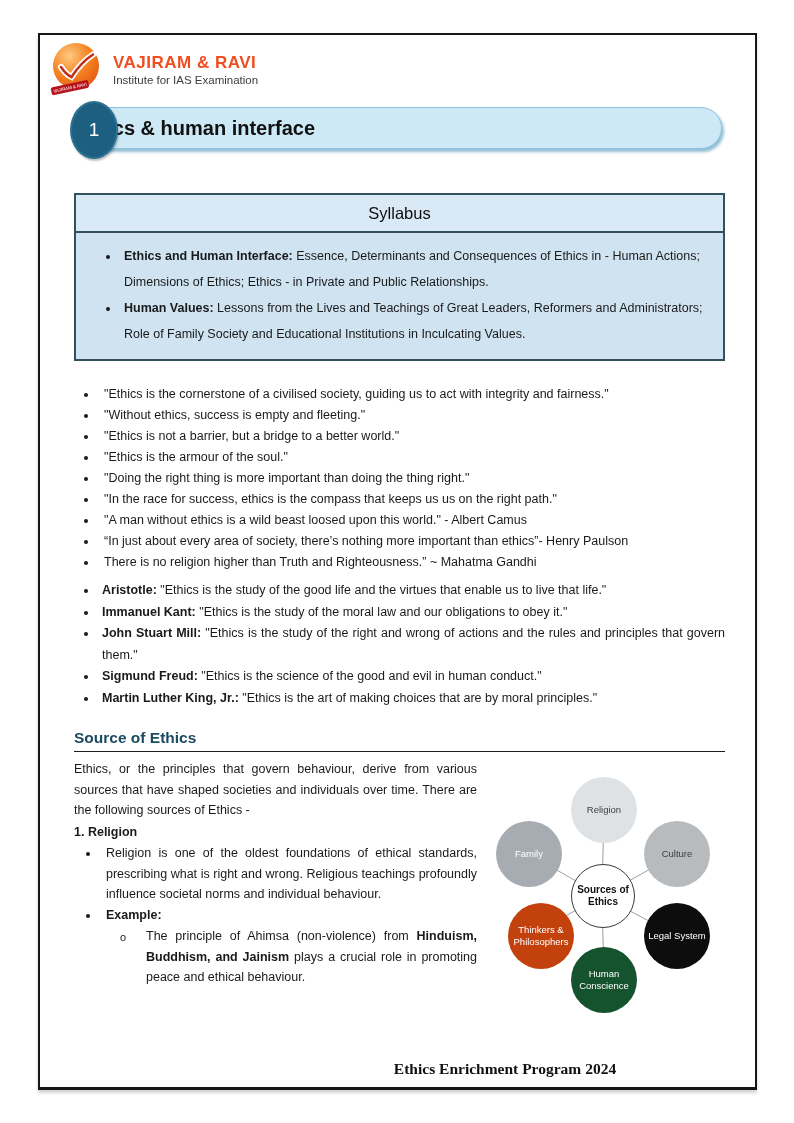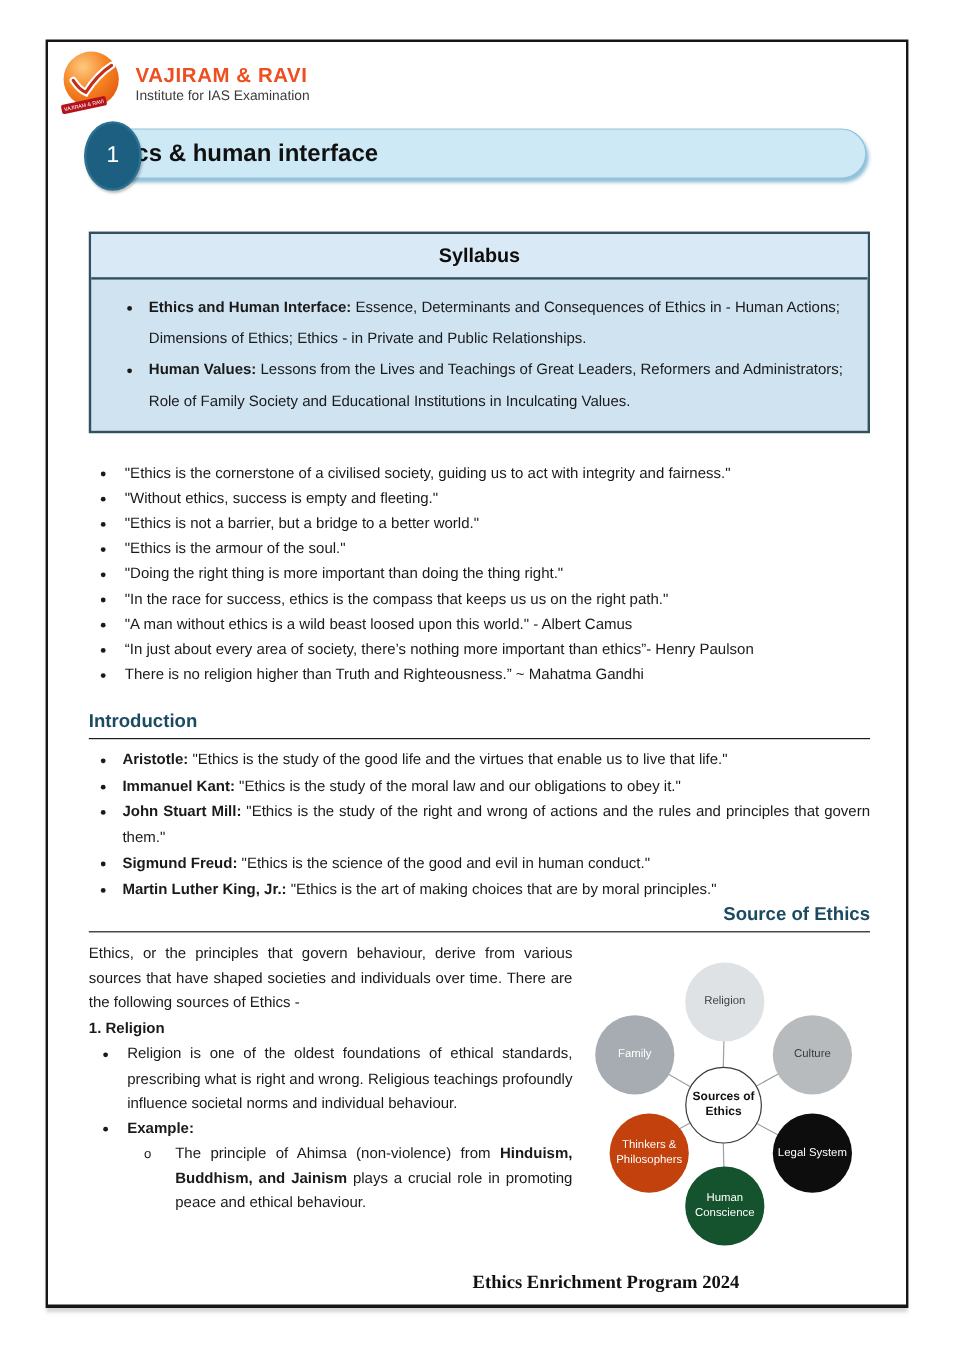--- a/index.html
+++ b/index.html
@@ -33,36 +33,36 @@
   .chapter-circle {
     position:absolute; left:0; top:-3px; width:48px; height:58px; border-radius:50%;
     background:var(--circle_teal,#1d5f80); border:2px solid #2b7191;
     color:#fff; font-size:19px; display:flex; align-items:center; justify-content:center; z-index:2;
     box-shadow:1px 2px 2px rgba(0,0,0,.25);
   }
 
   
   .syllabus-box { margin:35px 30px 0 34px; border:2px solid #33505f; background:var(--syllabus_bg,#cfe3f1); }
   .syllabus-header {
-    text-align:center; font-size:16.5px; font-weight:bold; padding:9px 0 8px;
+    text-align:center; font-size:16.5px; font-weight:normal; padding:9px 0 8px;
     background:var(--syllabus_header_bg,#d9eaf6); border-bottom:2px solid #33505f; color:#0d0d0d;
   }
   .syllabus-list { list-style:disc outside; margin:10px 16px 12px 44px; }
   .syllabus-list li { font-size:12.5px; line-height:26px; padding-left:4px; }
 
   
   .quotes { list-style:disc outside; margin:23px 30px 0 58px; }
   .quotes li { font-size:12.5px; line-height:21px; padding-left:6px; }
 
   
   .sec-heading {
     margin:20px 30px 0 34px; font-size:15.5px; font-weight:bold;
     color:var(--heading_teal,#1c4b61); padding-bottom:4px; border-bottom:1.5px solid #1c1c1c;
   }
-  .sec-heading.tight { margin-top:2px;text-align:right; }
+  .sec-heading.tight { margin-top:20px; }
 
   
   .intro-list { list-style:disc outside; margin:7px 30px 0 58px; }
   .intro-list li { font-size:12.5px; line-height:21.5px; padding-left:4px; text-align:justify; }
 
   
   .two-col { display:flex; margin:7px 12px 0 34px; }
   .left-col { width:422px; font-size:12.5px; line-height:20.5px; }
   .left-col p.intro { text-align:justify; }
   .left-col .num-heading { font-weight:bold; margin-top:1px; }
@@ -142,21 +142,20 @@
       <li>"Without ethics, success is empty and fleeting."</li>
       <li>"Ethics is not a barrier, but a bridge to a better world."</li>
       <li>"Ethics is the armour of the soul."</li>
       <li>"Doing the right thing is more important than doing the thing right."</li>
       <li>"In the race for success, ethics is the compass that keeps us us on the right path."</li>
       <li>"A man without ethics is a wild beast loosed upon this world."  - Albert Camus</li>
       <li>“In just about every area of society, there’s nothing more important than ethics”- Henry Paulson</li>
       <li>There is no religion higher than Truth and Righteousness.” ~ Mahatma Gandhi</li>
     </ul>
 
-    <h2 class="sec-heading">Introduction</h2>
     <ul class="intro-list">
       <li><b>Aristotle:</b><span> "Ethics is the study of the good life and the virtues that enable us to live that life."</span></li>
       <li><b>Immanuel Kant:</b><span> "Ethics is the study of the moral law and our obligations to obey it."</span></li>
       <li><b>John Stuart Mill:</b><span> "Ethics is the study of the right and wrong of actions and the rules and principles that govern them."</span></li>
       <li><b>Sigmund Freud:</b><span> "Ethics is the science of the good and evil in human conduct."</span></li>
       <li><b>Martin Luther King, Jr.:</b><span> "Ethics is the art of making choices that are by moral principles."</span></li>
     </ul>
 
     <h2 class="sec-heading tight">Source of Ethics</h2>
 

